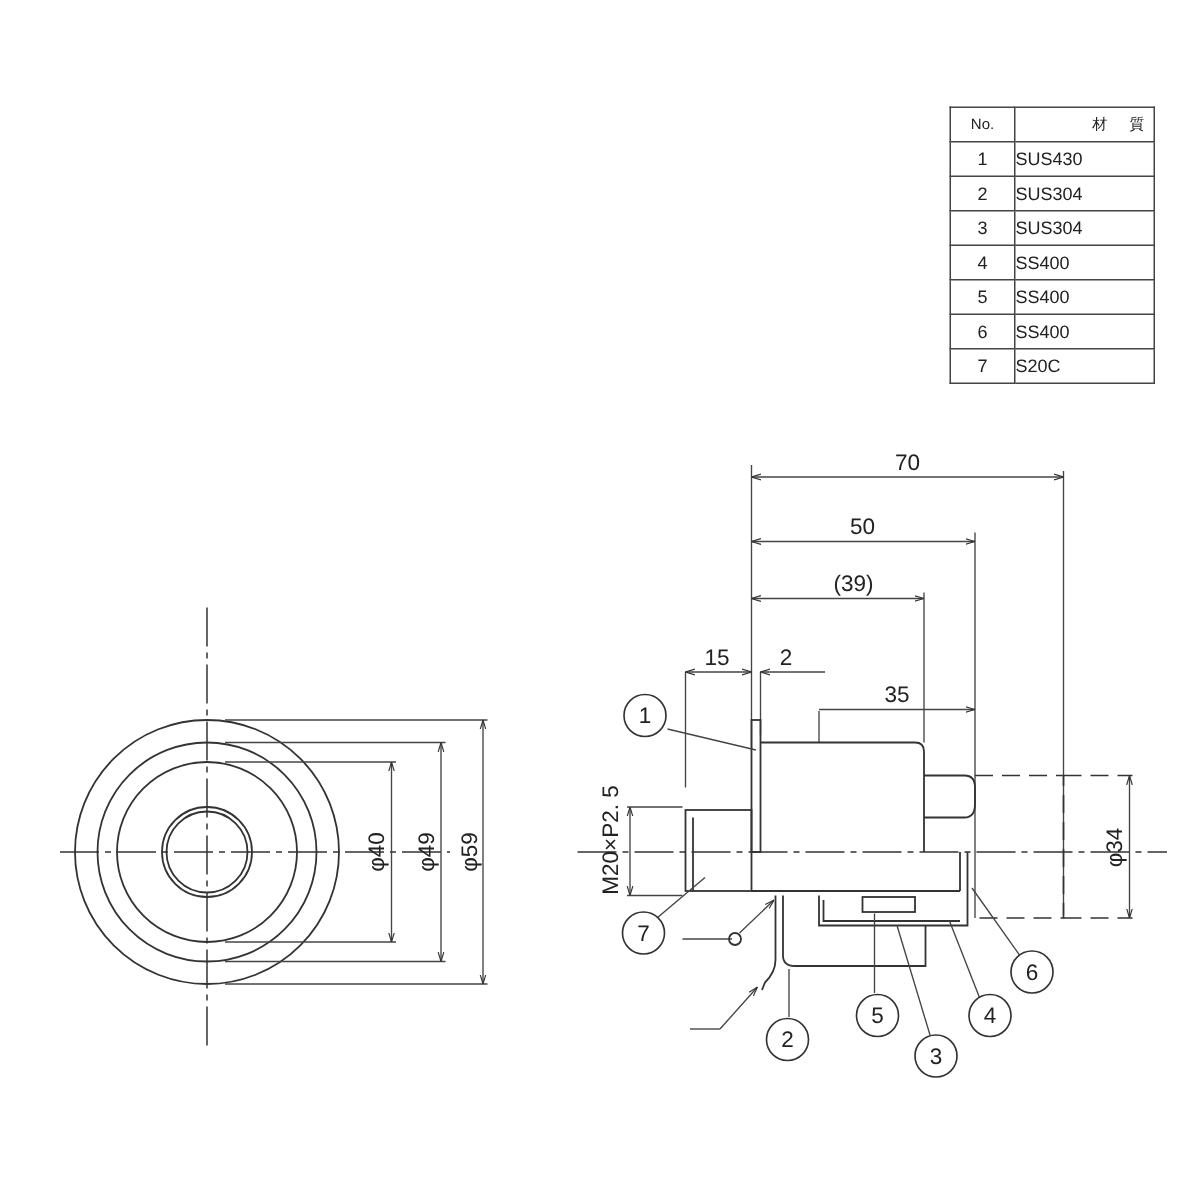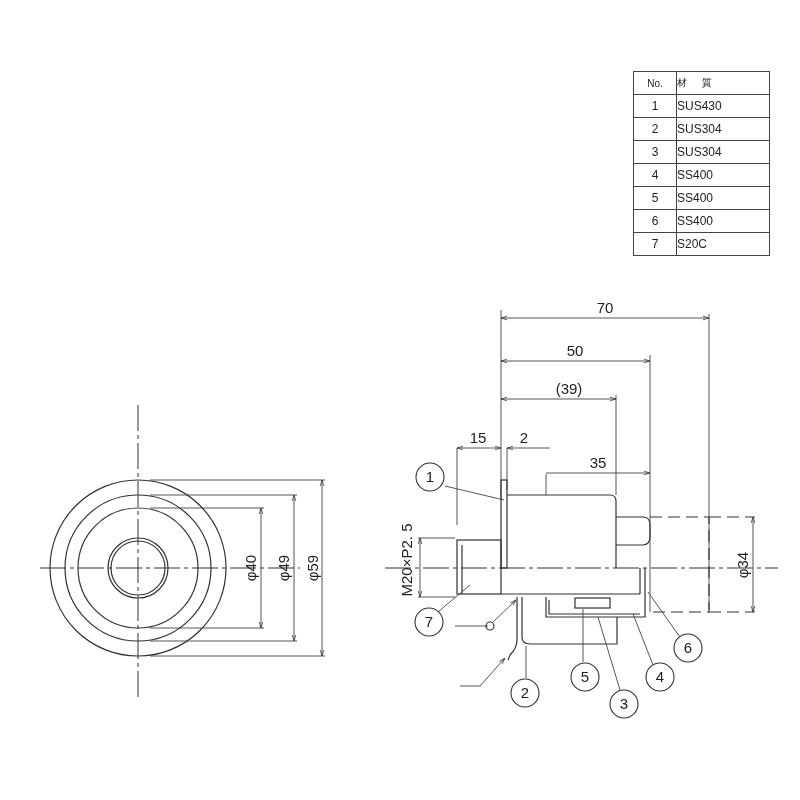--- a/index.html
+++ b/index.html
@@ -13,21 +13,21 @@
   .dimtxt { font-family: "Liberation Sans", sans-serif; font-size: 15px; fill: #222; }
   .balloon { fill: #fff; stroke: #333; stroke-width: 1.1; }
   .btxt { font-family: "Liberation Sans", sans-serif; font-size: 15px; fill: #222; text-anchor: middle; }
 
   .mat-table { position: absolute; left: 633px; top: 71px; border-collapse: collapse;
                font-family: "Liberation Sans", sans-serif; font-size: 12px; }
   .mat-table td, .mat-table th { border: 1px solid #444; height: 22px; padding: 0; font-weight: normal; }
   .mat-table .c-no { width: 42px; text-align: center; }
   .mat-table .c-mat { width: 92px; text-align: left; padding-left: 0; }
   .mat-table th { font-size: 10px; }
-  .mat-table th.c-mat { text-align: left; padding-left: 0; letter-spacing: 6px; }
+  .mat-table th.c-mat { text-align: right; padding-left: 0; letter-spacing: 6px; }
 </style>
 </head>
 <body>
 
 <table class="mat-table">
   <tbody>
       <tr>
     <th class="c-no">No.</th>
     <th class="c-mat">材 質</th>
   </tr>

